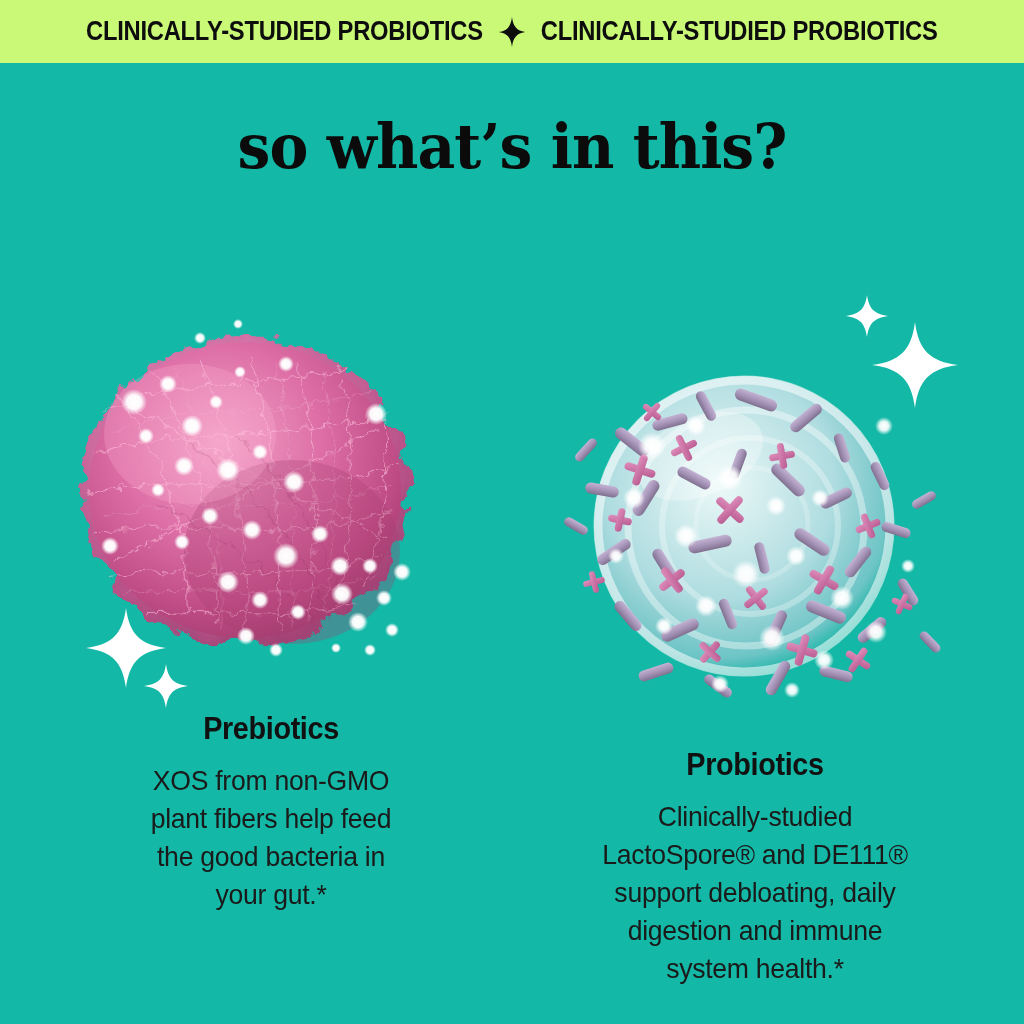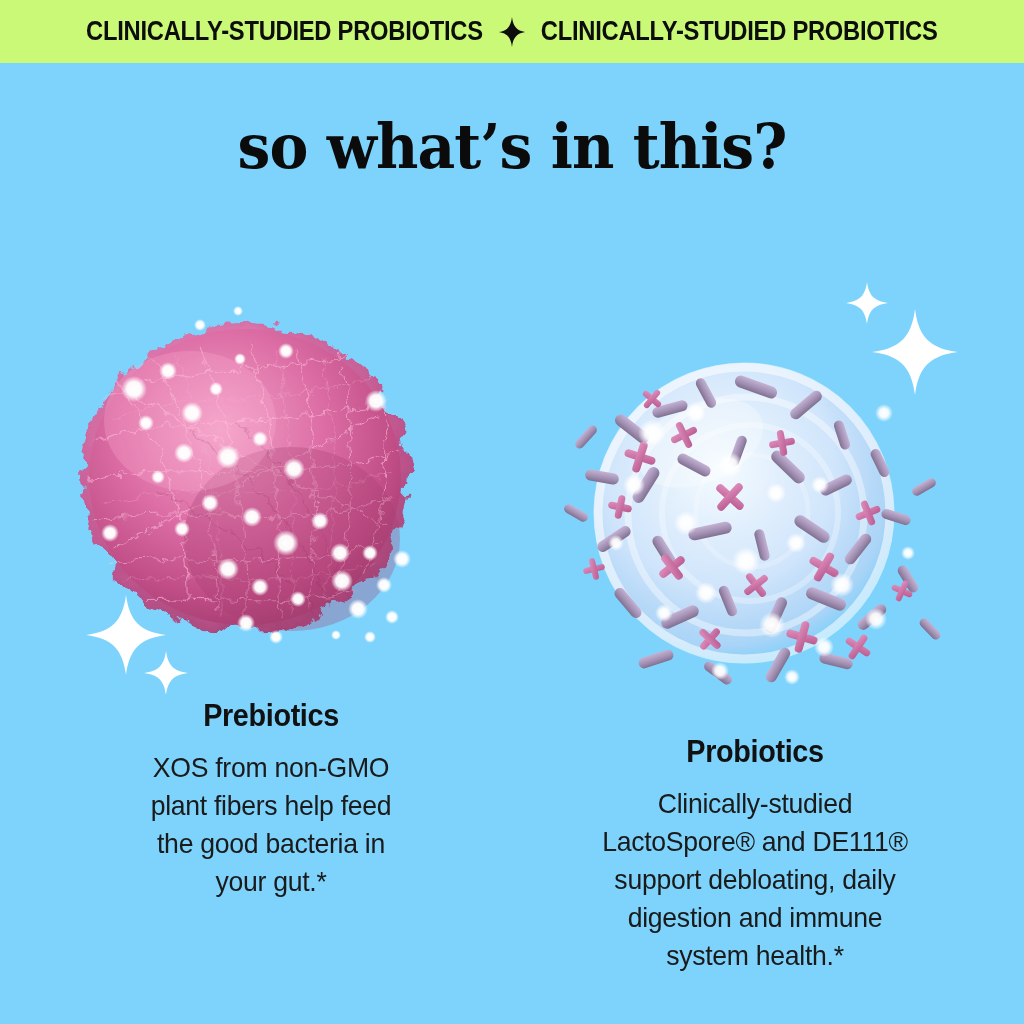--- a/index.html
+++ b/index.html
@@ -38,21 +38,21 @@
     font-family:"DejaVu Serif", "Liberation Serif", serif;
     font-weight:700;
     font-size:62px;
     line-height:1;
     color:#0b0b0b;
     letter-spacing:-1px;
     transform:scaleX(0.94);
   }
 
   
-  .cols{position:absolute;left:0;top:1px;width:1024px;height:934px;}
+  .cols{position:absolute;left:0;top:14px;width:1024px;height:934px;}
   .col{position:absolute;top:0;width:462px;height:1024px;}
   .col-left{left:40px;}
   .col-right{left:524px;margin-top:36px;}
 
   .art{
     position:absolute;top:280px;left:0;width:462px;height:400px;
   }
 
   .cap{
     position:absolute;left:0;width:462px;text-align:center;
@@ -72,21 +72,21 @@
     transform:scaleX(0.95);
   }
   .cap-body .ln{display:block;}
 
   
   .sparkle{position:absolute;pointer-events:none;}
 </style>
 </head>
 <body>
 
-<div class="page" style="background: #7dd3fc;">
+<div class="page" style="background: #14b8a6;">
 
   <div class="banner" style="background: rgb(201, 249, 118);">
     <div class="banner-track">
       <span class="banner-text">CLINICALLY-STUDIED PROBIOTICS</span>
       <span class="banner-star">
         <svg viewBox="0 0 32 32" width="30" height="30" aria-hidden="true">
           <path d="M16 0 C17.4 10.2 21.8 14.6 32 16 C21.8 17.4 17.4 21.8 16 32 C14.6 21.8 10.2 17.4 0 16 C10.2 14.6 14.6 10.2 16 0 Z" fill="#0d0d0d"></path>
         </svg>
       </span>
       <span class="banner-text">CLINICALLY-STUDIED PROBIOTICS</span>

